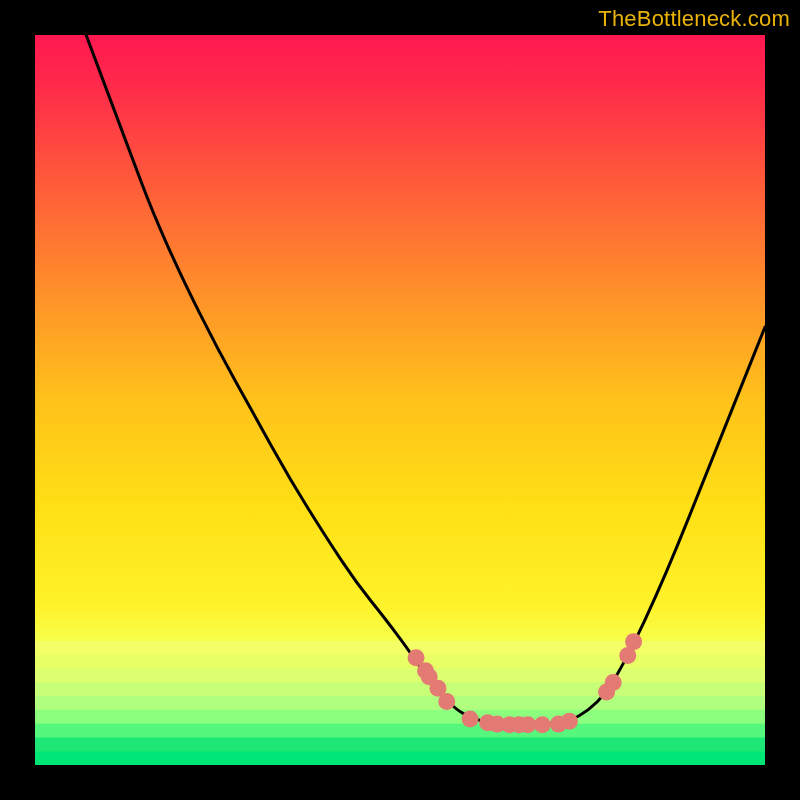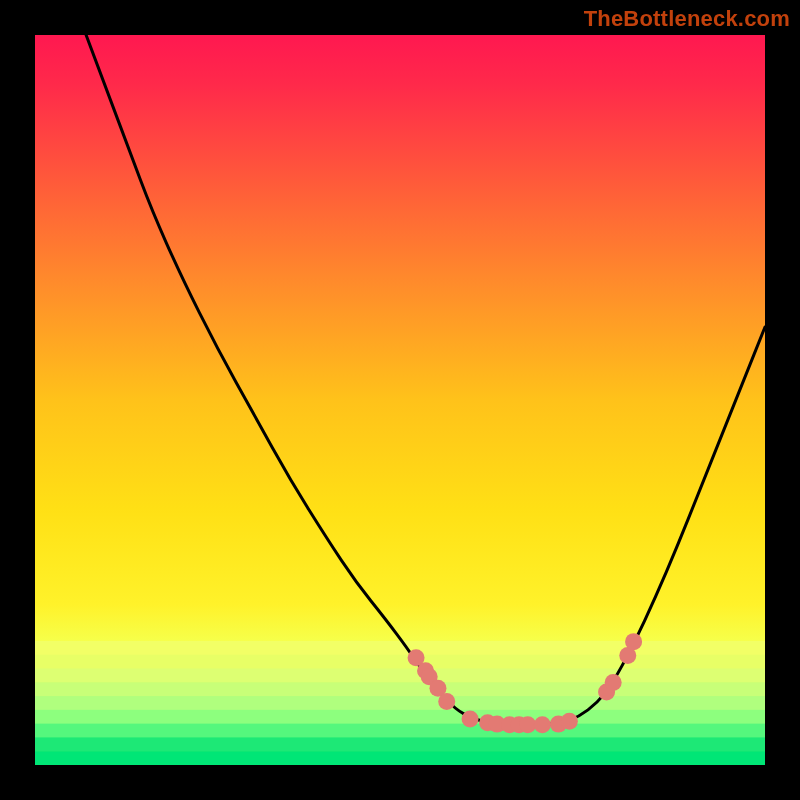--- a/index.html
+++ b/index.html
@@ -9,22 +9,22 @@
     width: 800px;
     height: 800px;
     background: #000;
   }
   .watermark {
     position: absolute;
     top: 6px;
     right: 10px;
     font-family: Arial, Helvetica, sans-serif;
     font-size: 22px;
-    color: #c2410c;
-    font-weight: 700;
+    color: #eab308;
+    font-weight: 400;
     letter-spacing: 0.2px;
     z-index: 10;
   }
   .plot {
     position: absolute;
     left: 35px;
     top: 35px;
     width: 730px;
     height: 730px;
   }

